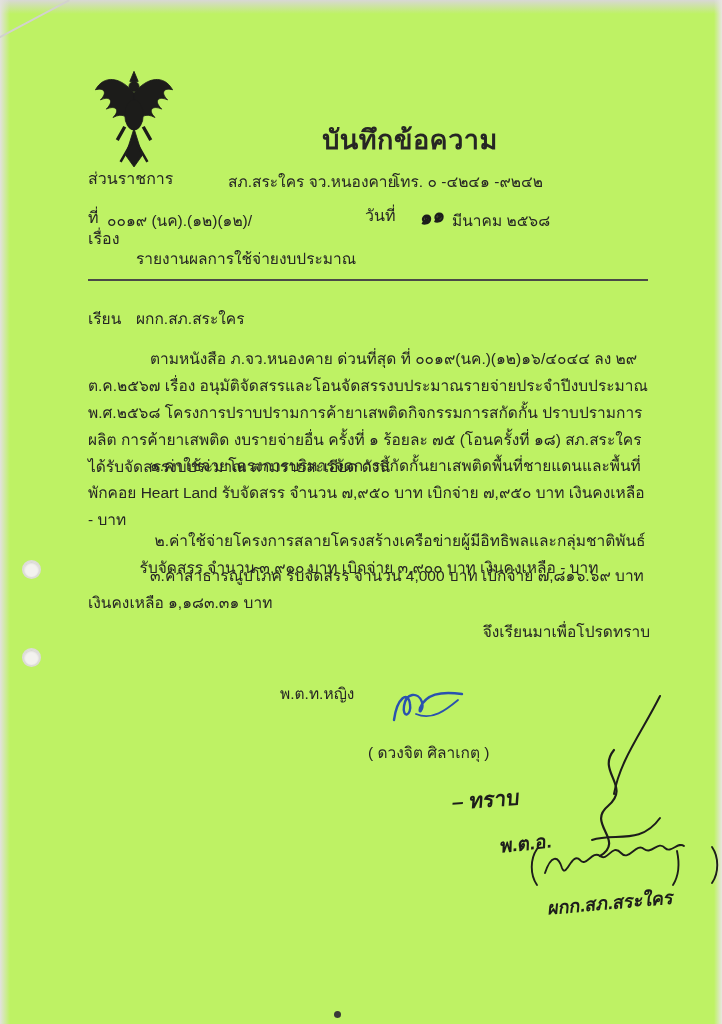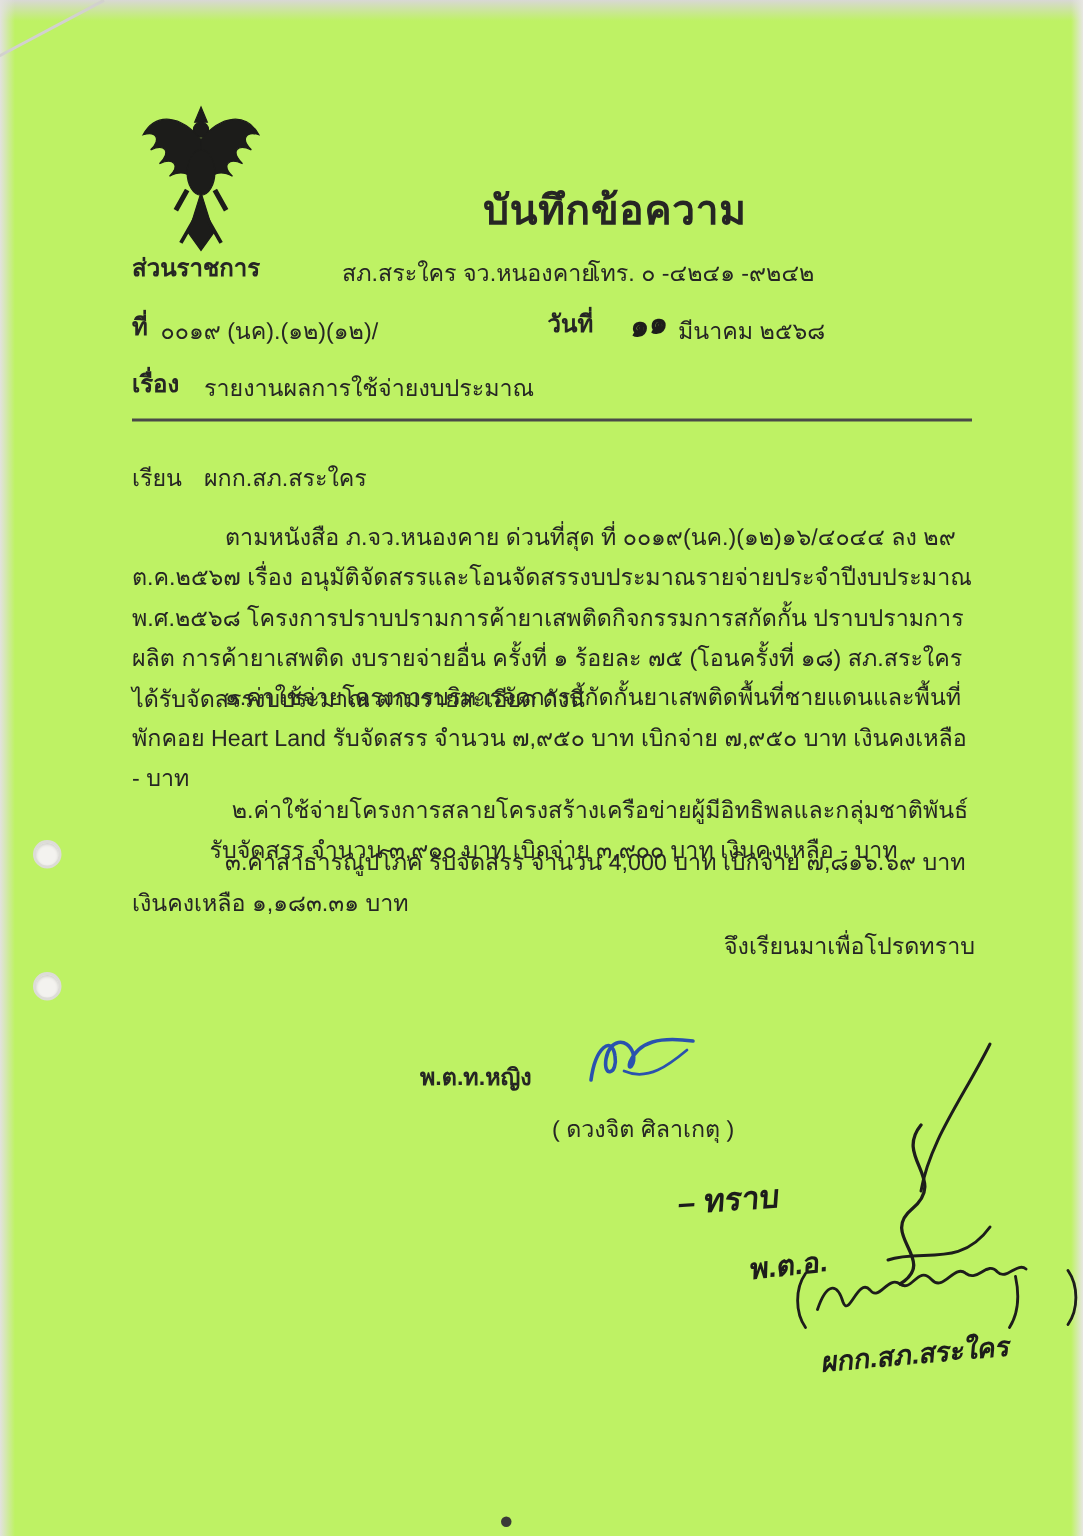--- a/index.html
+++ b/index.html
@@ -17,21 +17,21 @@
   .scan-right{position:absolute;right:0;top:0;width:8px;height:1024px;
     background:linear-gradient(270deg,#e7e6e3,rgba(251,251,248,0));}
   .fold{position:absolute;left:-6px;top:18px;width:80px;height:2px;
     background:#d2d1ce;transform:rotate(-28deg);}
   .punch{position:absolute;left:22px;width:15px;height:15px;border-radius:50%;
     border:2px solid #dddcd8;background:#f3f2ef;box-shadow:inset 0 1px 2px #d0cfcb;}
   .dot{position:absolute;background:#3a3a38;border-radius:50%;}
 
   .t{position:absolute;white-space:nowrap;}
   .title{font-size:27px;font-weight:bold;letter-spacing:.5px;}
-  .label{font-weight:bold;font-size:16px;}
+  .label{font-weight:normal;font-size:16px;}
   .val{font-size:15.5px;}
   .rule{position:absolute;height:1.5px;background:#4a4a48;}
 
   .para{position:absolute;left:88px;width:562px;font-size:15.5px;
     line-height:27px;text-align:left;white-space:normal;}
   .ind{text-indent:62px;}
   .ind2{text-indent:75px;}
 
   .hand{font-weight:bold;color:#1d1d1b;}
   svg{display:block;}
@@ -69,35 +69,35 @@
   <div class="t label" style="left:88px;top:166px;">ส่วนราชการ</div>
   <div class="t val" style="left:228px;top:169px;">สภ.สระใคร จว.หนองคาย</div>
   <div class="t val" style="left:392px;top:169px;">โทร. ๐ -๔๒๔๑ -๙๒๔๒</div>
 
   <div class="t label" style="left:88px;top:205px;">ที่</div>
   <div class="t val" style="left:107px;top:208px;">๐๐๑๙ (นค).(๑๒)(๑๒)/</div>
   <div class="t label" style="left:365px;top:203px;">วันที่</div>
   <div class="t hand" style="left:420px;top:200px;font-size:20px;transform:rotate(-9deg) skewX(-8deg);">๑๑</div>
   <div class="t val" style="left:452px;top:208px;">มีนาคม ๒๕๖๘</div>
 
-  <div class="t label" style="left:88px;top:243px;text-align:right;">เรื่อง</div>
+  <div class="t label" style="left:88px;top:226px;text-align:right;">เรื่อง</div>
   <div class="t val" style="left:136px;top:246px;">รายงานผลการใช้จ่ายงบประมาณ</div>
 
   <div class="rule" style="left:88px;top:279px;width:560px;"></div>
 
   <div class="t val" style="left:88px;top:306px;">เรียน</div>
   <div class="t val" style="left:136px;top:306px;">ผกก.สภ.สระใคร</div>
 
   <div class="para ind" style="top:345px;">ตามหนังสือ ภ.จว.หนองคาย ด่วนที่สุด ที่ ๐๐๑๙(นค.)(๑๒)๑๖/๔๐๔๔ ลง ๒๙ ต.ค.๒๕๖๗ เรื่อง อนุมัติจัดสรรและโอนจัดสรรงบประมาณรายจ่ายประจำปีงบประมาณ พ.ศ.๒๕๖๘ โครงการปราบปรามการค้ายาเสพติดกิจกรรมการสกัดกั้น ปราบปรามการผลิต การค้ายาเสพติด งบรายจ่ายอื่น ครั้งที่ ๑ ร้อยละ ๗๕ (โอนครั้งที่ ๑๘) สภ.สระใคร ได้รับจัดสรรงบประมาณ ตามรายละเอียด ดังนี้</div>
   <div class="para ind" style="top:452px;">๑.ค่าใช้จ่ายโครงการบริหารจัดการสกัดกั้นยาเสพติดพื้นที่ชายแดนและพื้นที่พักคอย Heart Land รับจัดสรร จำนวน ๗,๙๕๐ บาท เบิกจ่าย ๗,๙๕๐  บาท เงินคงเหลือ  -  บาท</div>
   <div class="para ind" style="top:527px;text-align:center;">๒.ค่าใช้จ่ายโครงการสลายโครงสร้างเครือข่ายผู้มีอิทธิพลและกลุ่มชาติพันธ์ รับจัดสรร จำนวน ๓,๙๐๐ บาท เบิกจ่าย ๓,๙๐๐ บาท เงินคงเหลือ - บาท</div>
   <div class="para ind" style="top:562px;">๓.ค่าสาธารณูปโภค รับจัดสรร จำนวน 4,000 บาท เบิกจ่าย ๗,๘๑๖.๖๙ บาท เงินคงเหลือ ๑,๑๘๓.๓๑  บาท</div>
   <div class="para ind2" style="top:618px;text-align:right;">จึงเรียนมาเพื่อโปรดทราบ</div>
 
-  <div class="t val" style="left:280px;top:705px;font-weight:bold;">พ.ต.ท.หญิง</div>
+  <div class="t val" style="left:280px;top:681px;">พ.ต.ท.หญิง</div>
   <div class="t val" style="left:368px;top:740px;">( ดวงจิต  ศิลาเกตุ )</div>
 
   <div class="t" style="left:388px;top:686px;">
     <svg width="80" height="42" viewBox="0 0 80 42">
       <path d="M6 34 C9 12 20 4 22 18 C24 30 14 33 16 20 C18 7 30 5 34 16 C36 24 30 29 32 22 C38 8 52 5 74 8" fill="none" stroke="#2a52ae" stroke-width="2.4" stroke-linecap="round"></path>
       <path d="M28 28 C44 35 58 24 70 14" fill="none" stroke="#2a52ae" stroke-width="1.8" stroke-linecap="round"></path>
     </svg>
   </div>
 
   <div class="t hand" style="left:452px;top:783px;font-size:21px;transform:rotate(-4deg) skewX(-8deg);">– ทราบ</div>

